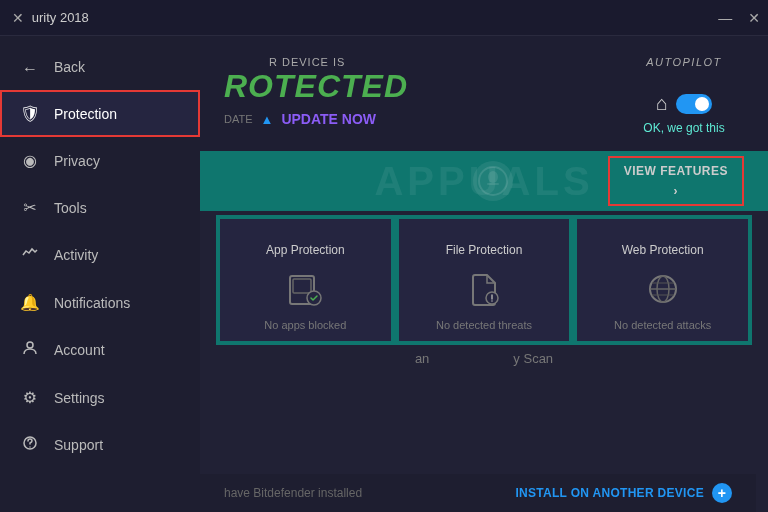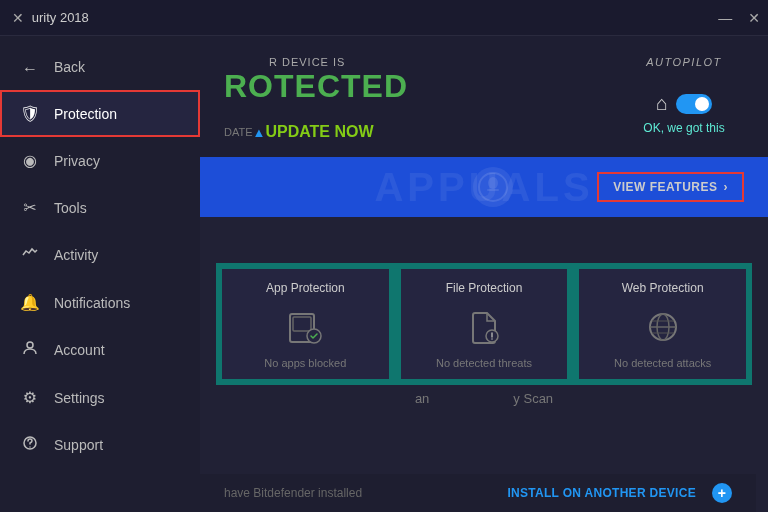--- a/index.html
+++ b/index.html
@@ -95,32 +95,34 @@
       align-items: flex-start;
     }
     .device-status {
       flex: 1;
     }
     .device-status .protected-text {
       color: #4caf50;
       font-size: 32px;
       font-weight: 700;
       letter-spacing: 1px;
+      font-style: italic;
     }
     .device-status .update-row {
       display: flex;
       align-items: center;
-      margin-top: 18px;
+      gap: 8px;
+      margin-top: 6px;
       font-size: 12px;
       color: #888;
       text-align: right;
     }
     .update-now-btn {
-      color: #84cc16;
-      font-size: 16px;
+      color: #8b5cf6;
+      font-size: 14px;
       font-weight: 600;
       cursor: pointer;
       display: flex;
       align-items: center;
       gap: 4px;
     }
 
     
     .autopilot-section {
       text-align: center;
@@ -164,21 +166,21 @@
     .autopilot-ok {
       color: #5eead4;
       font-size: 12px;
       margin-top: 6px;
     }
 
     
     .watermark-row {
       position: relative;
       height: 60px;
-      background: #1d4ed8;
+      background: #0f766e;
       display: flex;
       align-items: center;
       justify-content: center;
       padding: 0 24px 0 16px;
     }
     .watermark-text {
       color: rgba(255,255,255,0.07);
       font-size: 40px;
       font-weight: 900;
       letter-spacing: 4px;
@@ -209,38 +211,38 @@
       font-size: 12px;
       font-weight: 600;
       padding: 6px 14px;
       cursor: pointer;
       display: flex;
       align-items: center;
       gap: 6px;
       letter-spacing: 0.5px;
       background: transparent;
       z-index: 2;
+      flex-direction: column;
     }
 
     
     .features-grid {
       display: grid;
       grid-template-columns: repeat(3, 1fr);
       gap: 0;
       padding: 0 16px;
       margin-top: 4px;
     }
     .feature-card {
       display: flex;
       flex-direction: column;
       align-items: center;
-      padding: 12px 8px 10px;
+      padding: 24px 8px 10px;
       background: #252540;
-      border: 6px solid #0f766e;
-      margin-top: 42px;
+      border: 4px solid #0f766e;
     }
     .feature-title {
       color: #ccc;
       font-size: 12px;
       margin-bottom: 10px;
       font-weight: 500;
     }
     .feature-icon-wrap {
       width: 44px;
       height: 44px;
@@ -268,21 +270,21 @@
       padding: 0 24px;
       justify-content: space-between;
     }
     .bottom-left-text {
       color: #666;
       font-size: 12px;
     }
     .install-btn {
       display: flex;
       align-items: center;
-      gap: 16px;
+      gap: 8px;
       color: #2196f3;
       font-size: 12px;
       font-weight: 600;
       cursor: pointer;
       letter-spacing: 0.3px;
     }
     .install-icon {
       width: 20px;
       height: 20px;
       background: #2196f3;

